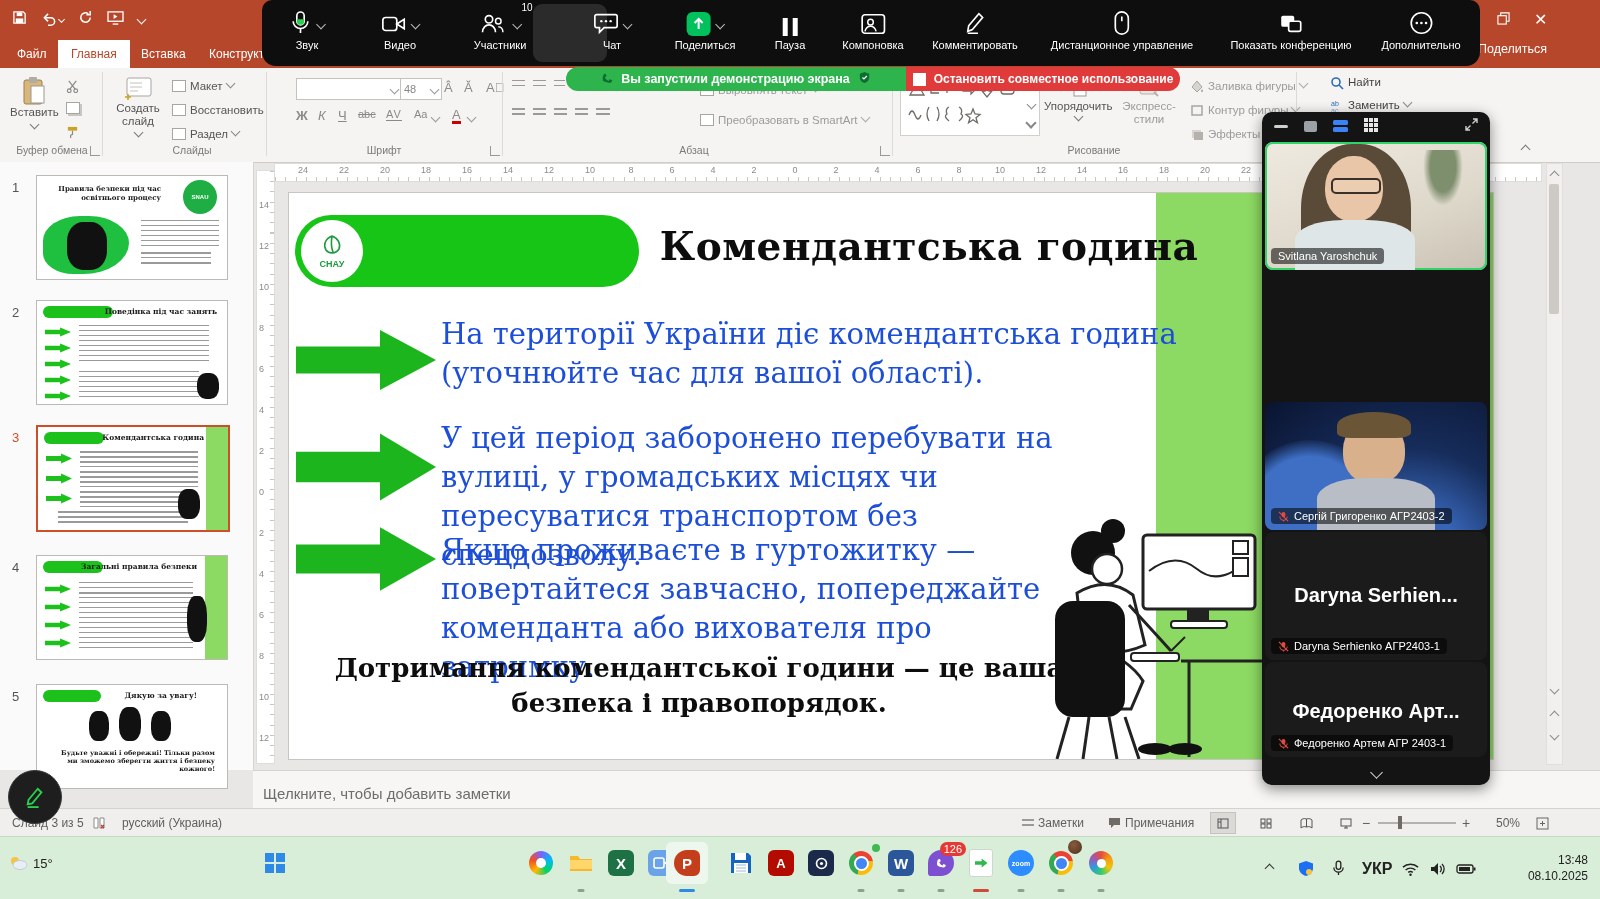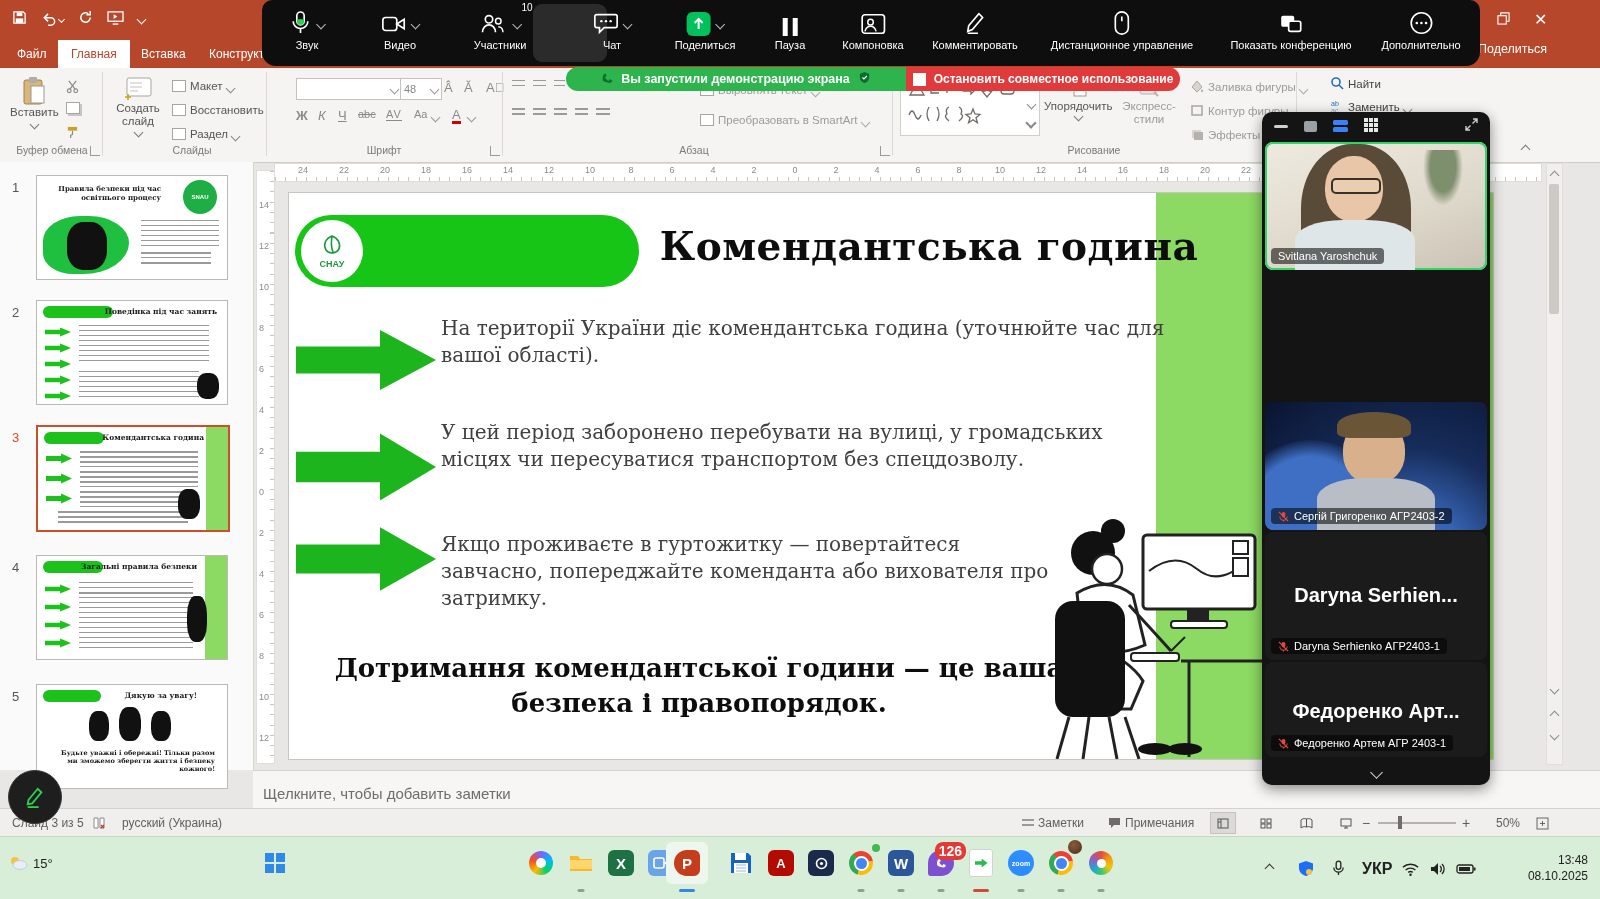--- a/index.html
+++ b/index.html
@@ -32,21 +32,21 @@
   
   .banner{z-index:15;height:24px;display:flex;align-items:center;justify-content:center;gap:8px;color:#fff;font-weight:bold}
   #banner-green{left:566px;top:67px;width:340px;background:#2db44c;border-radius:12px 0 0 12px;font-size:12.5px}
   #banner-red{left:906px;top:67px;width:274px;background:#e03a3a;border-radius:0 12px 12px 0;font-size:12px}
   .stop-sq{width:9px;height:9px;border:2px solid #fff;background:#fff}
 
   
   #ribbon{left:0;top:68px;width:1600px;height:94px;background:#f5f4f2;border-bottom:1px solid #d0cdc9}
   .grp-label{position:absolute;top:76px;font-size:10.5px;color:#7a7a7a;transform:translateX(-50%)}
   .gdiv{position:absolute;top:4px;width:1px;height:84px;background:#ddd9d5}
-  .rbtn{position:absolute;color:#555;font-size:11.5px;display:flex;align-items:flex-end;gap:4px;white-space:nowrap}
+  .rbtn{position:absolute;color:#555;font-size:11.5px;display:flex;align-items:flex-start;gap:4px;white-space:nowrap}
   .rbig{position:absolute;display:flex;flex-direction:column;align-items:center;font-size:11.5px;color:#555;text-align:center;line-height:1.15}
   .combo{position:absolute;height:20px;border:1px solid #c6c2be;background:#fff;color:#888;font-size:11px;display:flex;align-items:center;justify-content:space-between;padding:0 3px}
   .fmt{font-size:13px;color:#8a8a8a}
   .mini-ic{display:inline-block;width:12px;height:10px;border:1px solid #a9a5a0;background:#fff}
   .launcher{position:absolute;width:9px;height:9px;border-left:1px solid #999;border-bottom:1px solid #999}
 
   
   #thumbs{left:0;top:162px;width:253px;height:608px;background:#fbfafa;border-right:1px solid #d8d5d1}
   .tnum{position:absolute;left:12px;font-size:13px;color:#555}
   .tnum.sel{color:#cd4f27}
@@ -68,42 +68,42 @@
           background-size:4px 100%;background-position:100% 0;background-repeat:no-repeat}
   .rnum{position:absolute;top:1px;transform:translateX(-50%);font-size:9px;color:#8a8a8a}
   .rvnum{position:absolute;left:2px;transform:translateY(-50%);font-size:9px;color:#8a8a8a}
   #slide{left:288px;top:192px;width:1204px;height:566px;background:#fff;border:1px solid #c9c6c2;overflow:hidden}
   .serif{font-family:"DejaVu Serif",serif}
   #slide-band{right:0;top:0;width:337px;height:566px;background:#8cd963}
   #slide-pill{left:6px;top:22px;width:344px;height:72px;background:#17c517;border-radius:40px}
   #slide-logo{left:12px;top:27px;width:62px;height:62px;background:#fff;border-radius:50%;display:flex;flex-direction:column;align-items:center;justify-content:center;color:#1d9a3f;font-size:9px;font-weight:bold}
   .arrow{position:absolute;background:#1db51d;filter:drop-shadow(1px 1px 0 #1b4d1b);
          clip-path:polygon(0 30%,60% 30%,60% 6%,100% 50%,60% 94%,60% 70%,0 70%)}
-  .bullet{position:absolute;font-size:20px;line-height:1.35;color:#404040}
+  .bullet{position:absolute;font-size:29px;line-height:1.35;color:#1d4ed8}
   #slide-title{left:260px;top:30px;width:760px;text-align:center;font-size:39px;font-weight:bold;color:#0d0d0d;letter-spacing:.5px}
   #slide-footer{left:20px;top:458px;width:780px;text-align:center;font-size:26px;font-weight:bold;color:#0d0d0d;line-height:1.35}
 
   
   .sb{background:#f1f0ee;border:1px solid #e2dfdb}
   .sthumb{position:absolute;background:#cdcac6;border-radius:2px}
   .sbtn{position:absolute;color:#8a8a8a;display:flex;align-items:center;justify-content:center}
 
   
   #notesbar{left:253px;top:770px;width:1347px;height:38px;background:#f7f6f5;border-top:1px solid #d5d2ce;color:#6d6d6d;font-size:15px}
   #statusbar{left:0;top:808px;width:1600px;height:28px;background:#f0efed;border-top:1px solid #d5d2ce;color:#5f5f5f;font-size:12px}
   .sit{position:absolute;top:0;height:28px;display:flex;align-items:center;gap:5px}
   .viewbox{width:24px;height:20px;display:flex;align-items:center;justify-content:center;color:#666}
 
   
   #taskbar{left:0;top:836px;width:1600px;height:63px;background:#d9eed9;border-top:1px solid #c2dcc2}
   .app{position:absolute;top:9px;width:34px;height:34px;display:flex;align-items:center;justify-content:center}
   .appsq{width:26px;height:26px;border-radius:6px;display:flex;align-items:center;justify-content:center;color:#fff;font-weight:bold;font-size:15px}
   .dash{position:absolute;top:52px;width:7px;height:3px;border-radius:2px;background:#8aa28a;transform:translateX(-50%)}
   .dash.wide{width:16px}
-  .badge{position:absolute;background:#e53935;color:#fff;border-radius:8px;font-size:14px;padding:1px 4px;font-weight:bold}
+  .badge{position:absolute;background:#e53935;color:#fff;border-radius:8px;font-size:11px;padding:1px 4px;font-weight:normal}
   .tray{position:absolute;top:0;height:63px;display:flex;align-items:center;color:#222}
 
   
   #vpanel{left:1262px;top:112px;width:228px;height:673px;background:#141414;border-radius:10px;z-index:30;box-shadow:0 4px 14px rgba(0,0,0,.45)}
   .vhead{height:28px;display:flex;align-items:center;gap:16px;padding:0 12px;color:#cfcfcf}
   .tile{position:absolute;left:3px;width:222px;border-radius:8px;overflow:hidden;background:#1b1b1b}
   .tile.speaking{outline:2.5px solid #2fd566;outline-offset:-2px}
   .nlabel{position:absolute;left:6px;bottom:6px;background:rgba(0,0,0,.55);color:#fff;font-size:11px;padding:2px 7px;border-radius:4px;display:flex;align-items:center;gap:5px;white-space:nowrap}
   .bigname{position:absolute;width:100%;text-align:center;color:#fff;font-weight:bold;font-size:20px}
   .v1{background:linear-gradient(160deg,#efeae0,#ded8cb 60%,#c9c2b5)}

